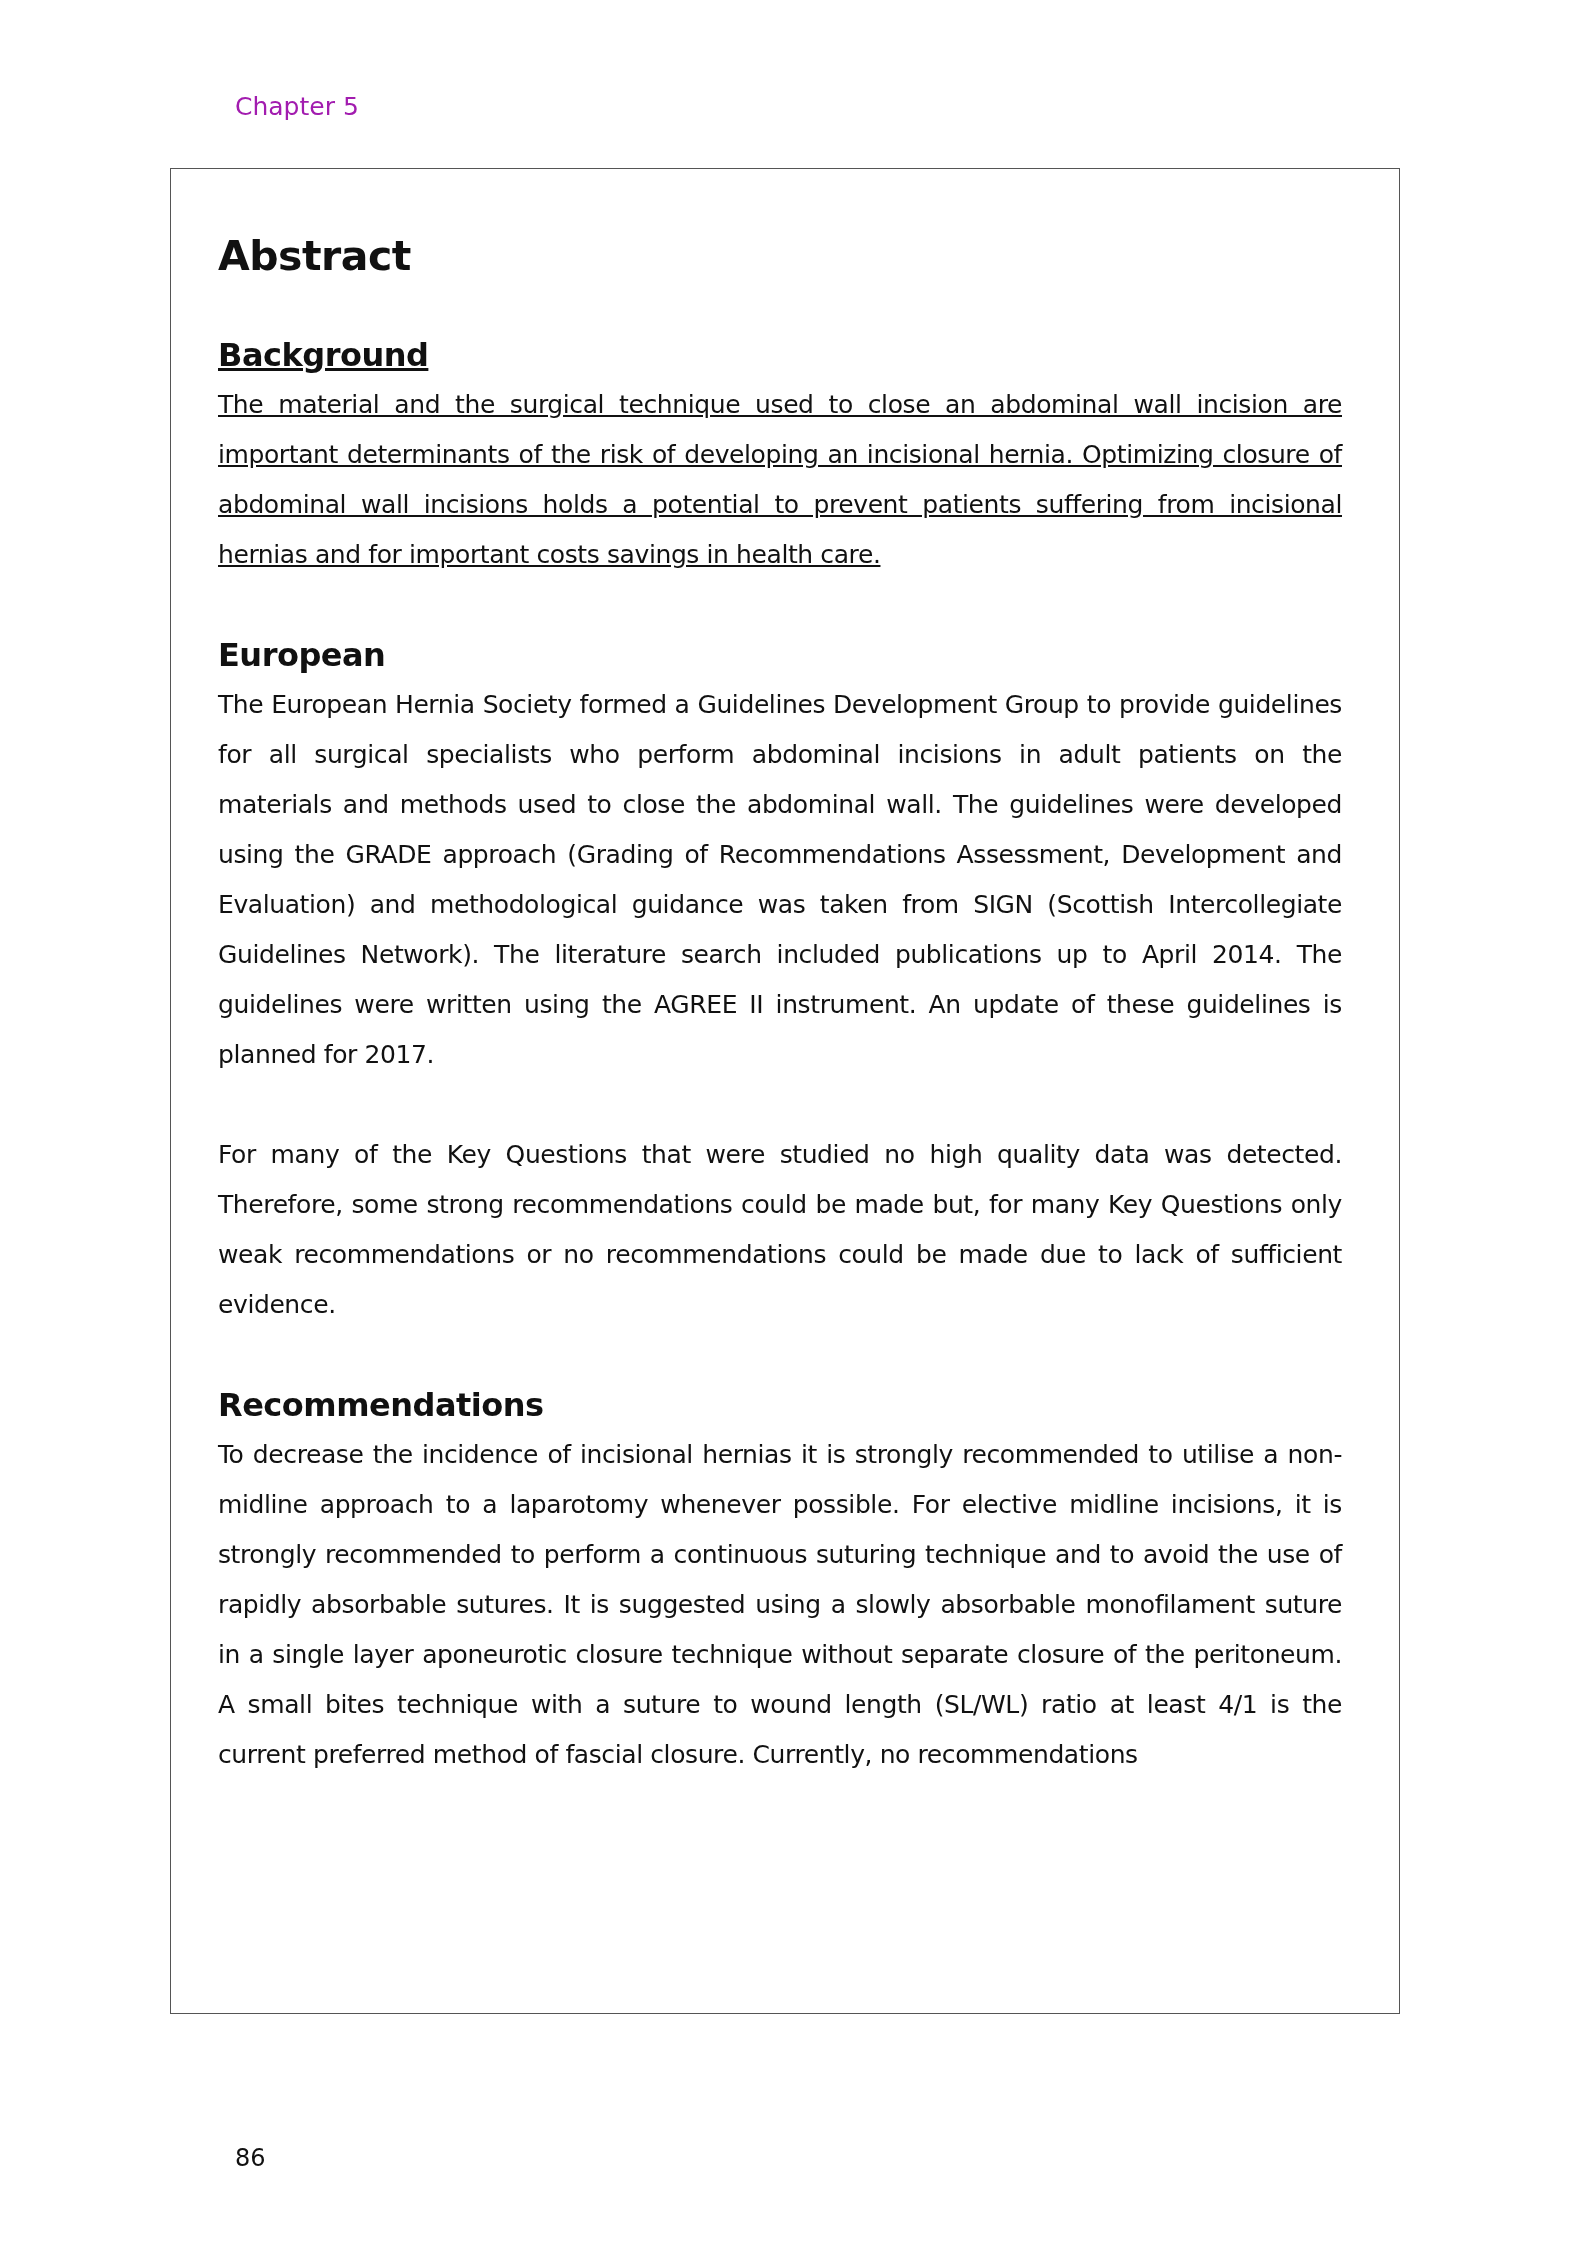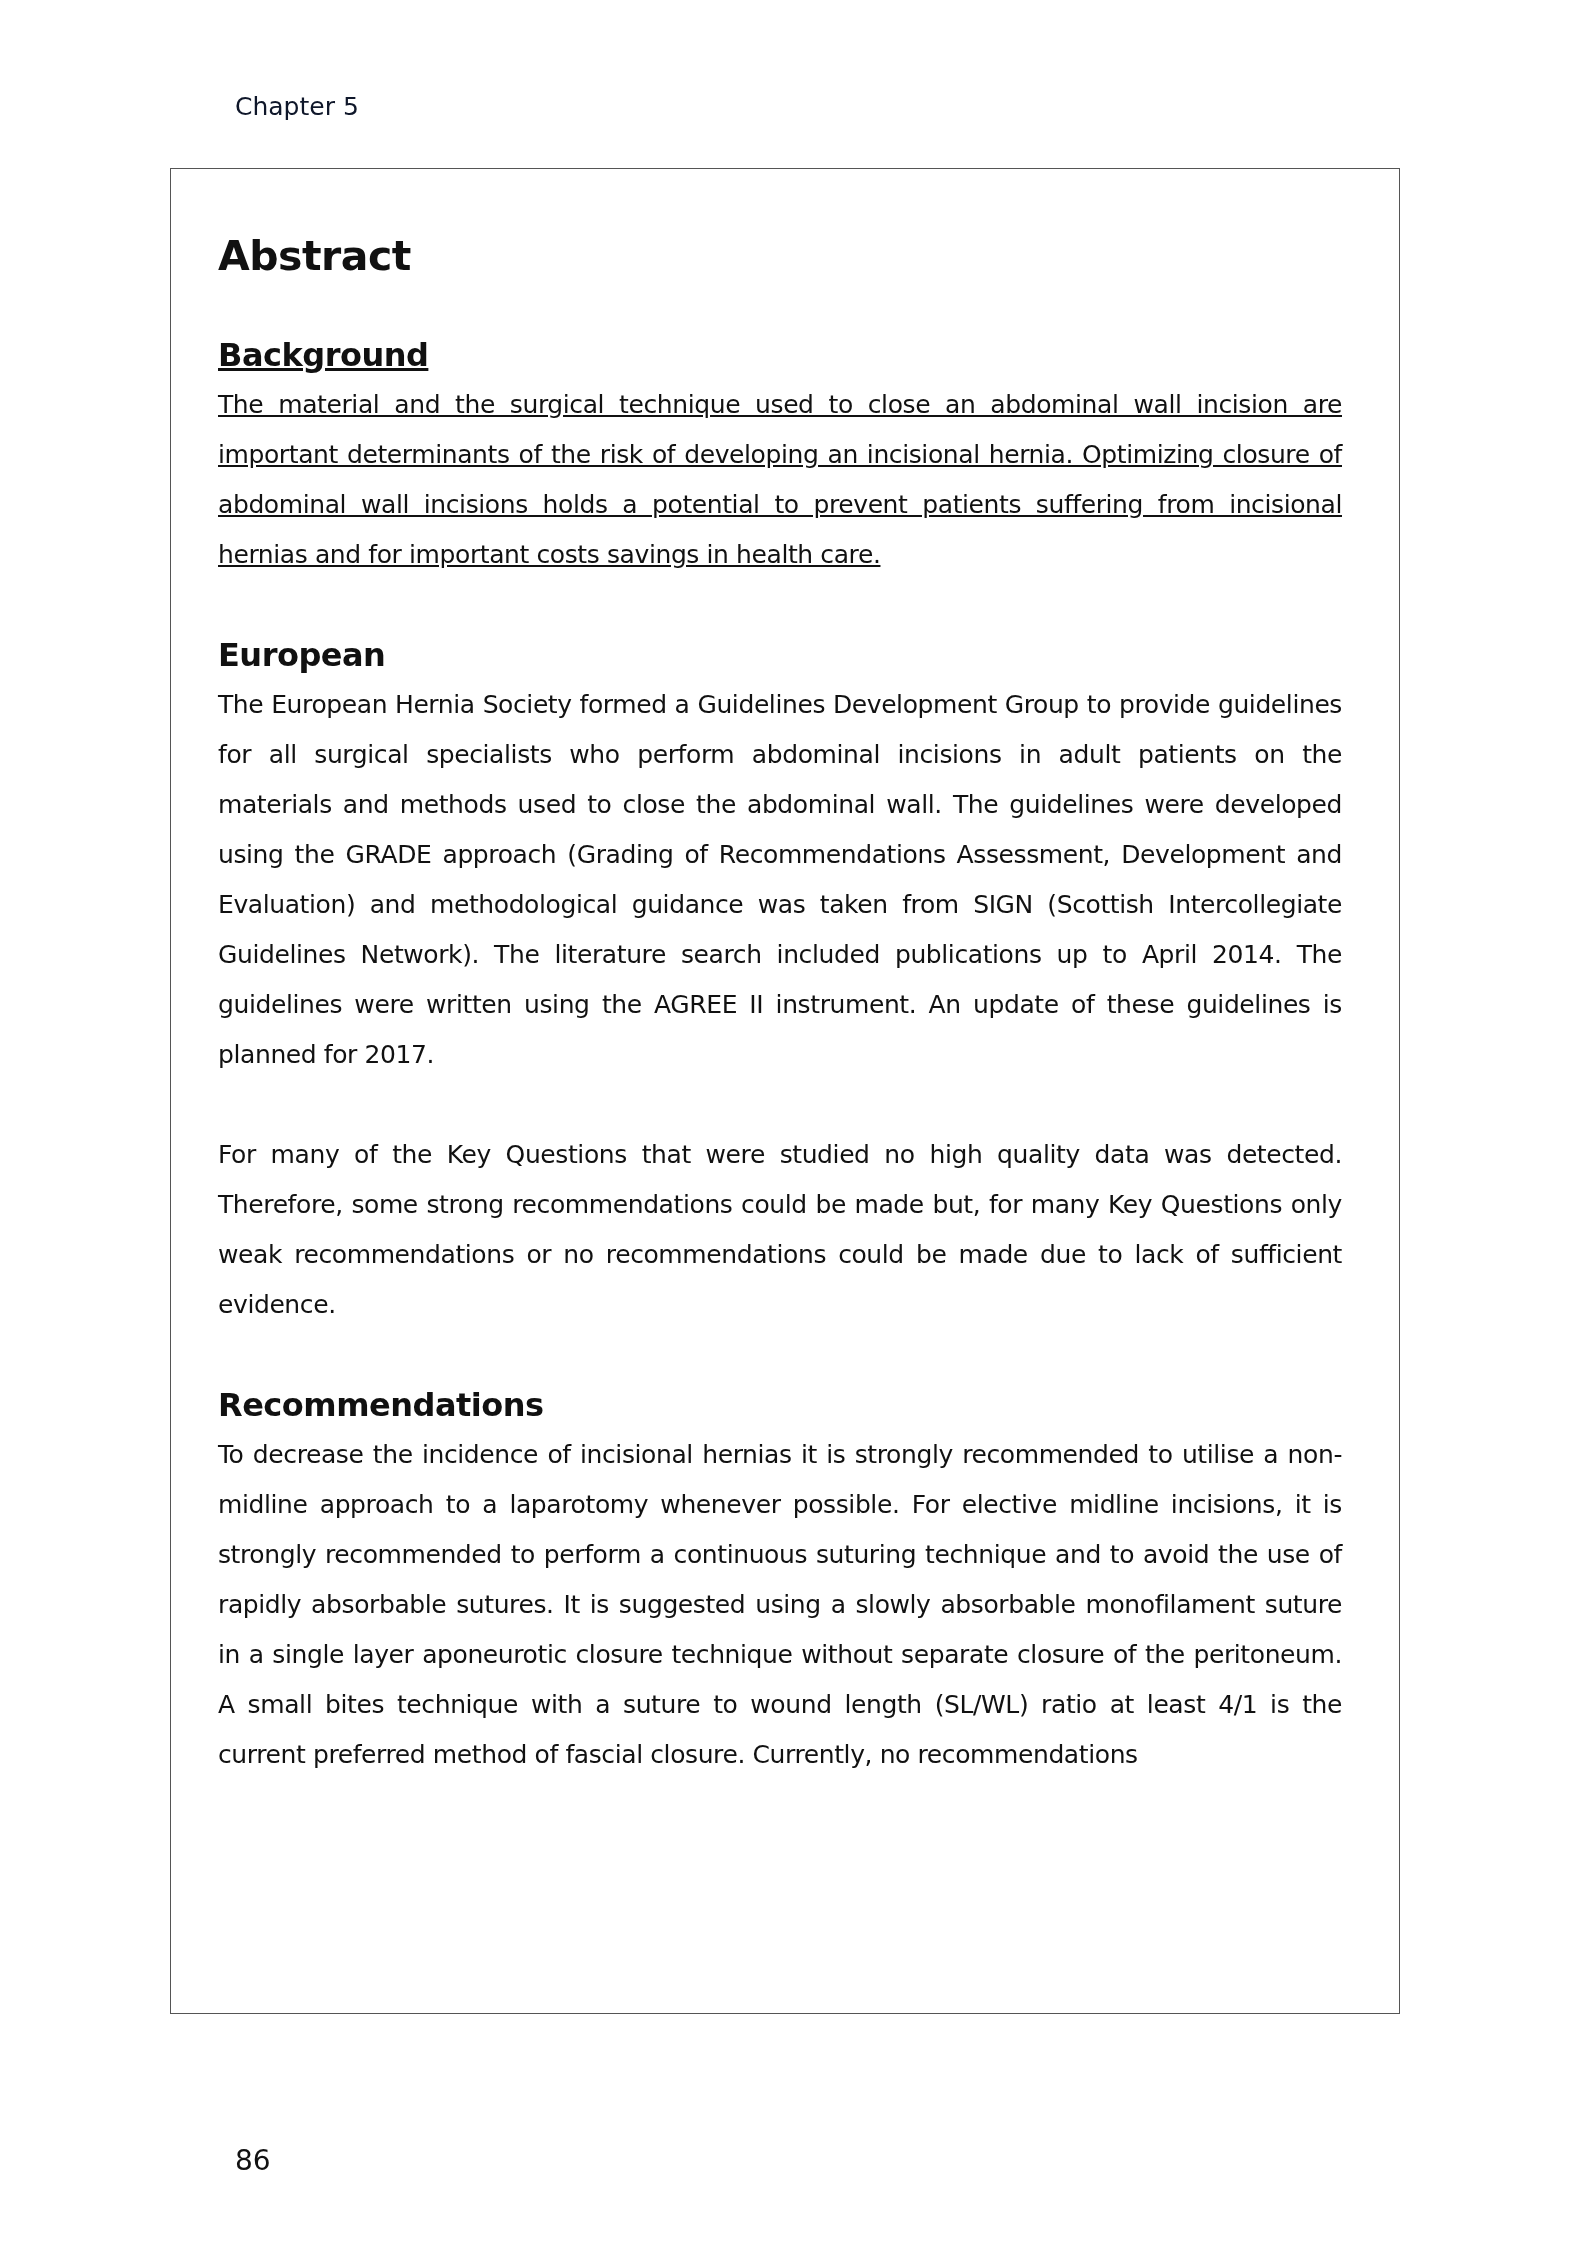--- a/index.html
+++ b/index.html
@@ -1,29 +1,29 @@
 <!DOCTYPE html>
 <html><head>
 <meta charset="utf-8">
 <style>
   html, body { margin:0; padding:0; background:#ffffff; }
   body { width:1593px; height:2250px; position:relative; overflow:hidden;
          font-family:"DejaVu Sans", "Liberation Sans", sans-serif; color:#111; }
-  .running-head { position:absolute; left:235px; top:92px; font-size:25px; color:#0f172a; }
+  .running-head { position:absolute; left:235px; top:92px; font-size:25px; color:#a21caf; }
   .abstract-box { position:absolute; left:170px; top:168px; width:1230px; height:1846px;
                   border:1.5px solid #555; box-sizing:border-box; }
   .content { position:absolute; left:47px; top:62px; width:1124px; }
   .abstract-title { font-size:41px; font-weight:bold; margin:0; line-height:50px; letter-spacing:-0.5px; }
   .section { margin-top:0; }
   .section-heading { font-size:32px; font-weight:bold; margin:0; line-height:50px; letter-spacing:-0.5px; }
   .section-body { font-size:25px; line-height:50px; margin:0; text-align:justify;
                   letter-spacing:-0.4px; }
   #sec-background { margin-top:49px;text-decoration:underline; }
   .gap { height:50px; }
-  .page-number { position:absolute; left:235px; top:2144px; font-size:28px; }
+  .page-number { position:absolute; left:235px; top:2144px; font-size:24px; }
 </style>
 </head>
 <body>
 
 <div class="running-head">Chapter 5</div>
 
 <div class="abstract-box">
   <div class="content">
     <h1 class="abstract-title">Abstract</h1>
 

